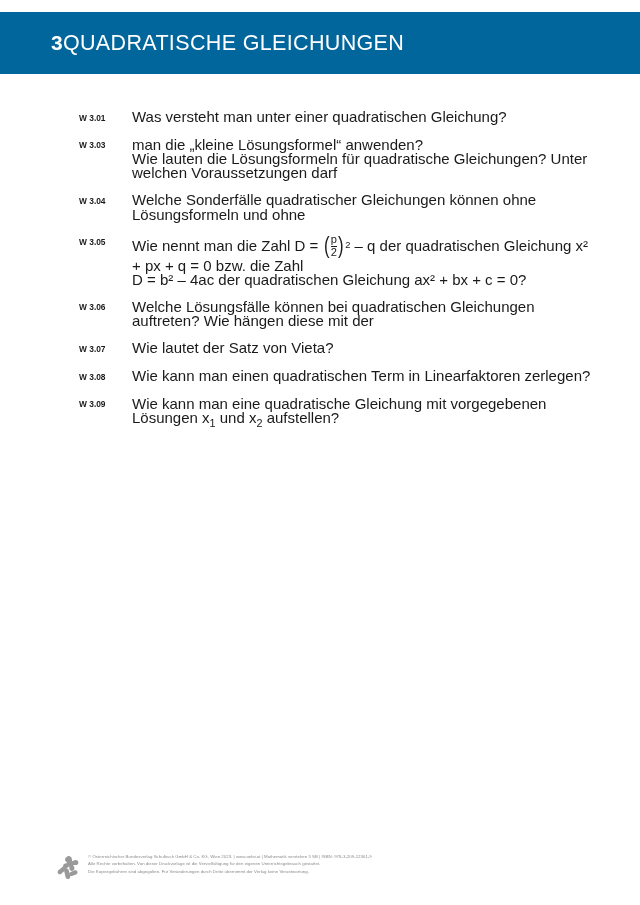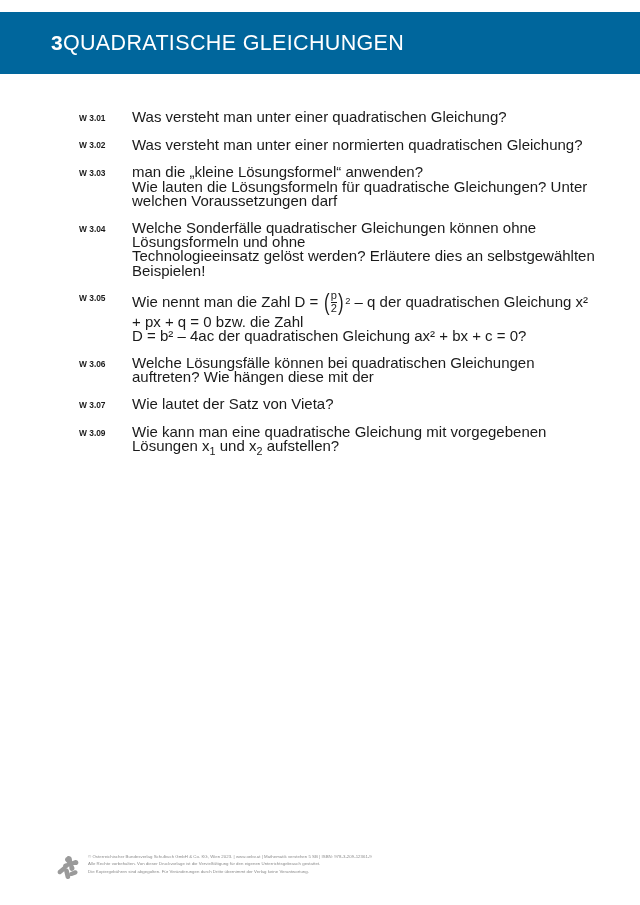--- a/index.html
+++ b/index.html
@@ -147,40 +147,33 @@
 
 <div class="question-list">
 
   <div class="question-row">
     <div class="question-code">W 3.01</div>
     <div class="question-text">
       <span class="ln">Was versteht man unter einer quadratischen Gleichung?</span>
     </div>
   </div>
 
-  <div class="question-row">
-    <div class="question-code">W 3.02</div>
-    <div class="question-text">
-      <span class="ln">Was versteht man unter einer normierten quadratischen Gleichung?</span>
-    </div>
-  </div>
 
   <div class="question-row">
     <div class="question-code">W 3.03</div>
     <div class="question-text">
       <span class="ln">man die „kleine Lösungsformel“ anwenden?</span>
       <span class="ln">Wie lauten die Lösungsformeln für quadratische Gleichungen? Unter welchen Voraussetzungen darf</span>
     </div>
   </div>
 
   <div class="question-row">
     <div class="question-code">W 3.04</div>
     <div class="question-text">
       <span class="ln">Welche Sonderfälle quadratischer Gleichungen können ohne Lösungsformeln und ohne</span>
-      <span class="ln">Technologieeinsatz gelöst werden? Erläutere dies an selbstgewählten Beispielen!</span>
     </div>
   </div>
 
   <div class="question-row">
     <div class="question-code">W 3.05</div>
     <div class="question-text">
       <span class="ln"><span>Wie nennt man die Zahl D = </span><span class="math paren-frac">
             <span class="pr">(</span>
             <span class="frac">
               <span class="num">p</span>
@@ -200,20 +193,26 @@
     </div>
   </div>
 
   <div class="question-row">
     <div class="question-code">W 3.07</div>
     <div class="question-text">
       <span class="ln">Wie lautet der Satz von Vieta?</span>
     </div>
   </div>
 
+  <div class="question-row">
+    <div class="question-code">W 3.08</div>
+    <div class="question-text">
+      <span class="ln">Wie kann man einen quadratischen Term in Linearfaktoren zerlegen?</span>
+    </div>
+  </div>
 
   <div class="question-row">
     <div class="question-code">W 3.09</div>
     <div class="question-text">
       <span class="ln"><span>Wie kann man eine quadratische Gleichung mit vorgegebenen Lösungen x</span><sub class="idx">1</sub><span> und x</span><sub class="idx">2</sub><span> aufstellen?</span></span>
     </div>
   </div>
 
 </div>
 

